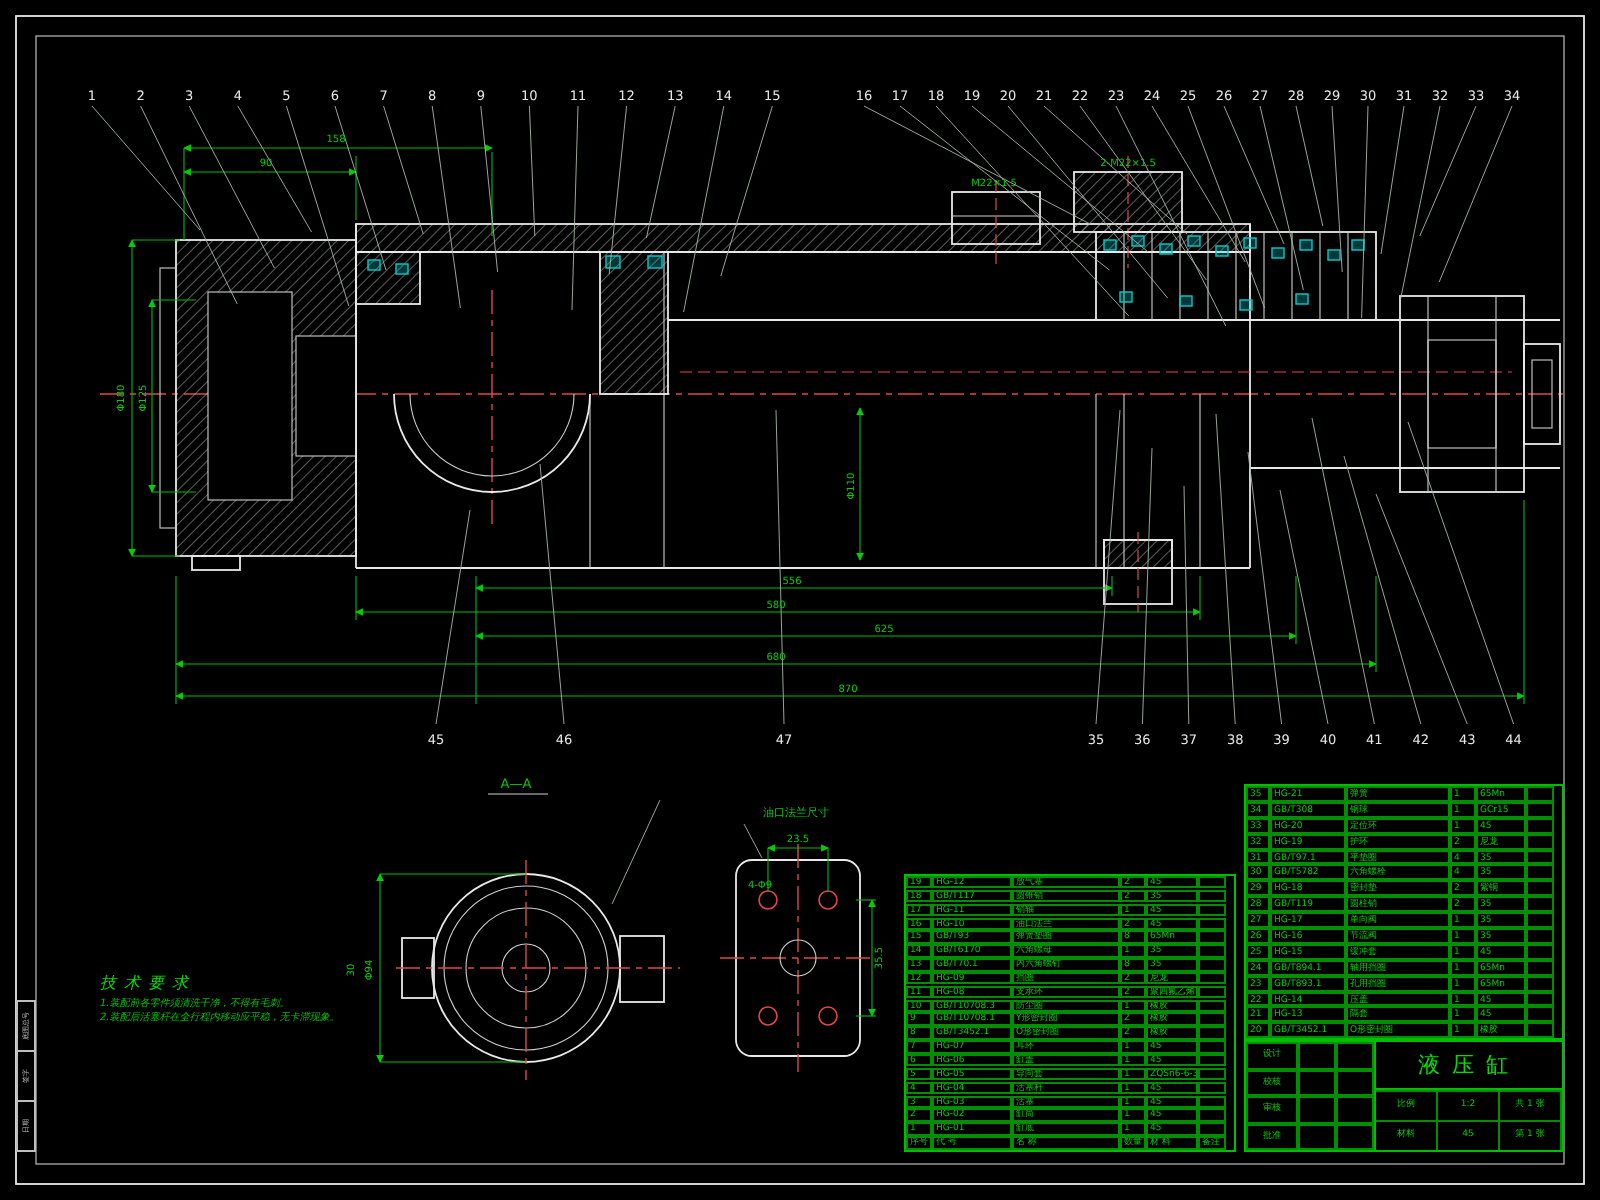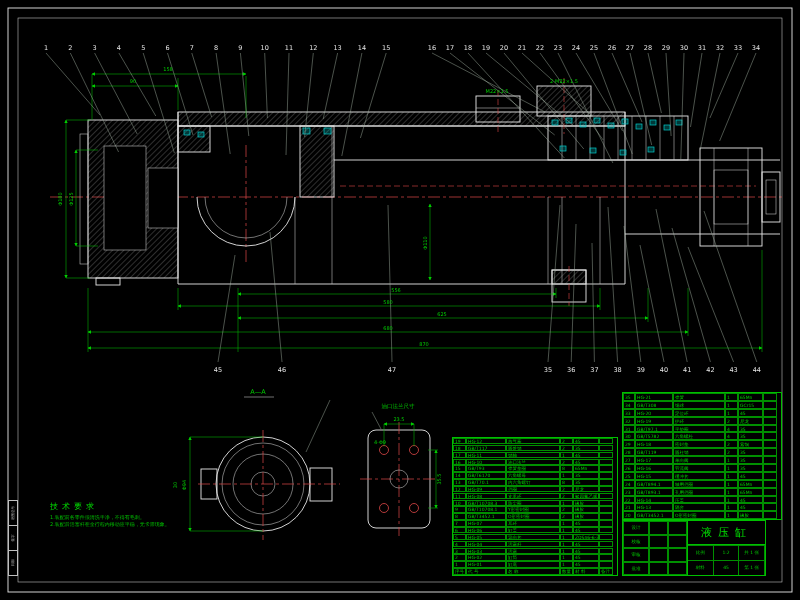--- a/index.html
+++ b/index.html
@@ -14,29 +14,29 @@
   .r{stroke:#e04848;stroke-width:0.8;fill:none}
   .rd{stroke:#e04848;stroke-width:0.7;fill:none;stroke-dasharray:12 3 3 3}
   .rd2{stroke:#e04848;stroke-width:0.6;fill:none;stroke-dasharray:6 3}
   .cy{stroke:#00cccc;stroke-width:0.7;fill:rgba(0,204,204,0.28)}
   .hatch{fill:url(#h1);stroke:#e8e8e8;stroke-width:0.9}
   .cut{fill:#000;stroke:#cfcfcf;stroke-width:0.55}
   .leader{stroke:#a8b8a8;stroke-width:0.45;fill:none}
   .callout{fill:#e8e8e8;font-size:6.5px;text-anchor:middle}
   .dim-label{fill:#00cf00;font-size:5px;text-anchor:middle}
   .vlabel{fill:#00cf00;font-size:6.5px;text-anchor:middle}
-  #notes{position:absolute;left:50px;top:501px;width:170px;color:#00d000;}
+  #notes{position:absolute;left:50px;top:486px;width:170px;color:#00d000;font-style:italic;}
   #notes .h{font-size:8px;letter-spacing:4px;color:#00e000;margin-bottom:2px;}
   .note-line{font-size:5px;line-height:7px;color:#00c000;}
   .bom{position:absolute;display:grid;border:1px solid #00bf00;box-sizing:border-box;
        background:#000;align-content:stretch;}
   .bom-cell{border:0.5px solid #008f00;color:#00d000;font-size:4.5px;line-height:6.3px;
        height:6.45px;padding:0 1px;overflow:hidden;white-space:nowrap;box-sizing:border-box;}
   #bom-right .bom-cell{line-height:7.5px;height:7.9px;}
-  #title-block{position:absolute;left:622px;top:520px;width:144px;height:56px;display:flex;
+  #title-block{position:absolute;left:622px;top:520px;width:160px;height:56px;display:flex;
        border:1px solid #00bf00;box-sizing:border-box;color:#00d000;background:#000;}
   .tb-left{width:64px;display:grid;grid-template-columns:26px 19px 19px;grid-auto-rows:1fr;
        border-right:1px solid #00bf00;}
   .tb-cell{border:0.5px solid #008f00;font-size:4.5px;line-height:12px;text-align:center;
        overflow:hidden;}
   .tb-right{flex:1;display:flex;flex-direction:column;}
   .tb-title{flex:1;display:flex;align-items:center;justify-content:center;font-size:11px;
        letter-spacing:6px;color:#00e000;border-bottom:1px solid #00bf00;}
   .tb-row{display:flex;height:14px;border-top:0.5px solid #008f00;}
   .tb-row span{flex:1;font-size:4.5px;line-height:14px;text-align:center;

